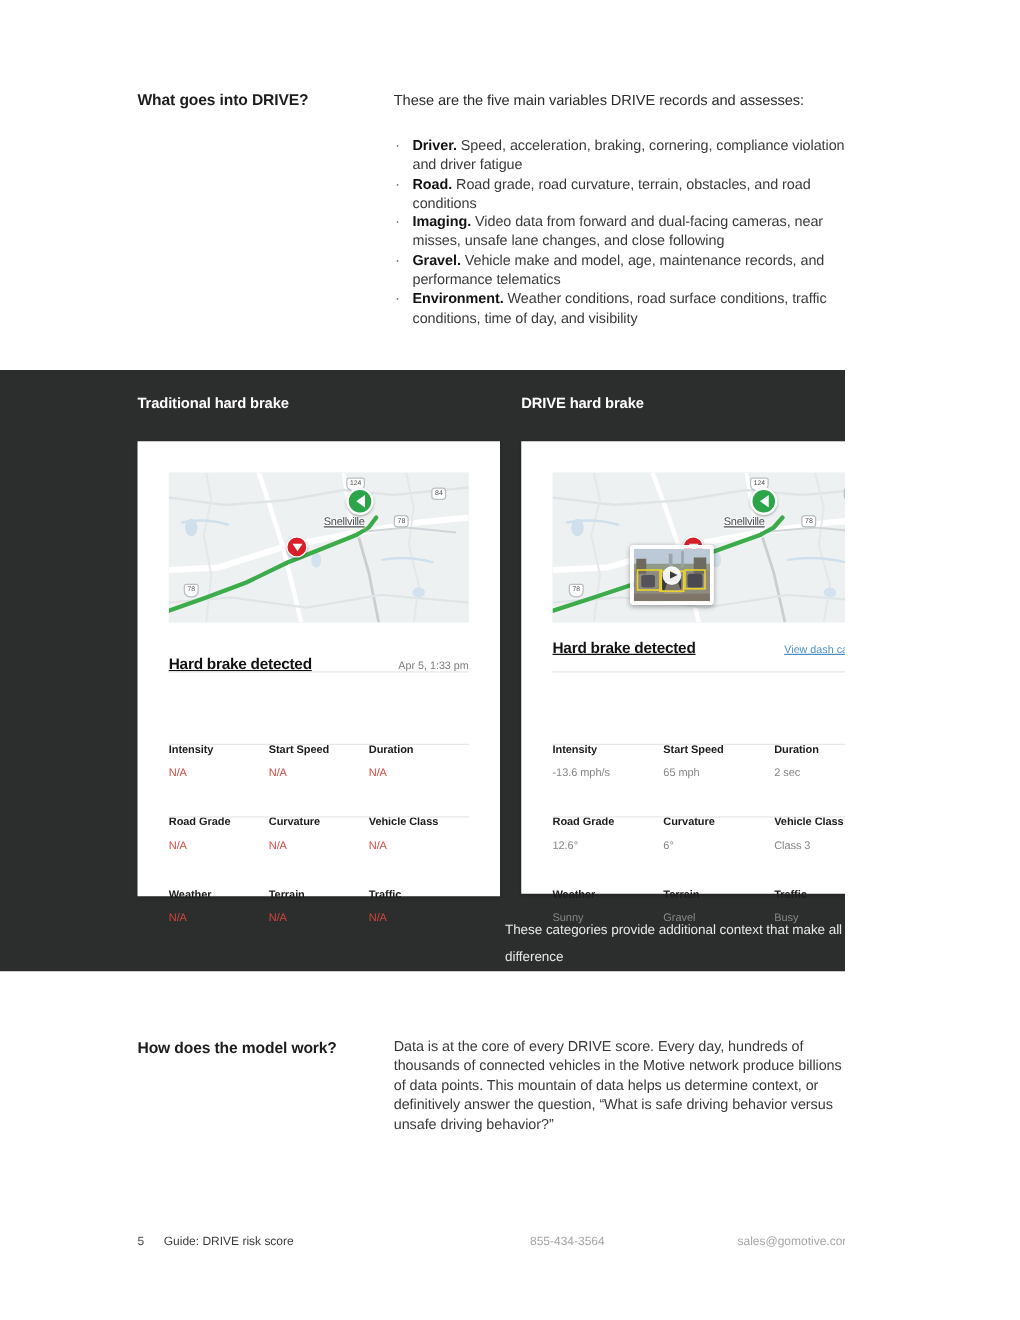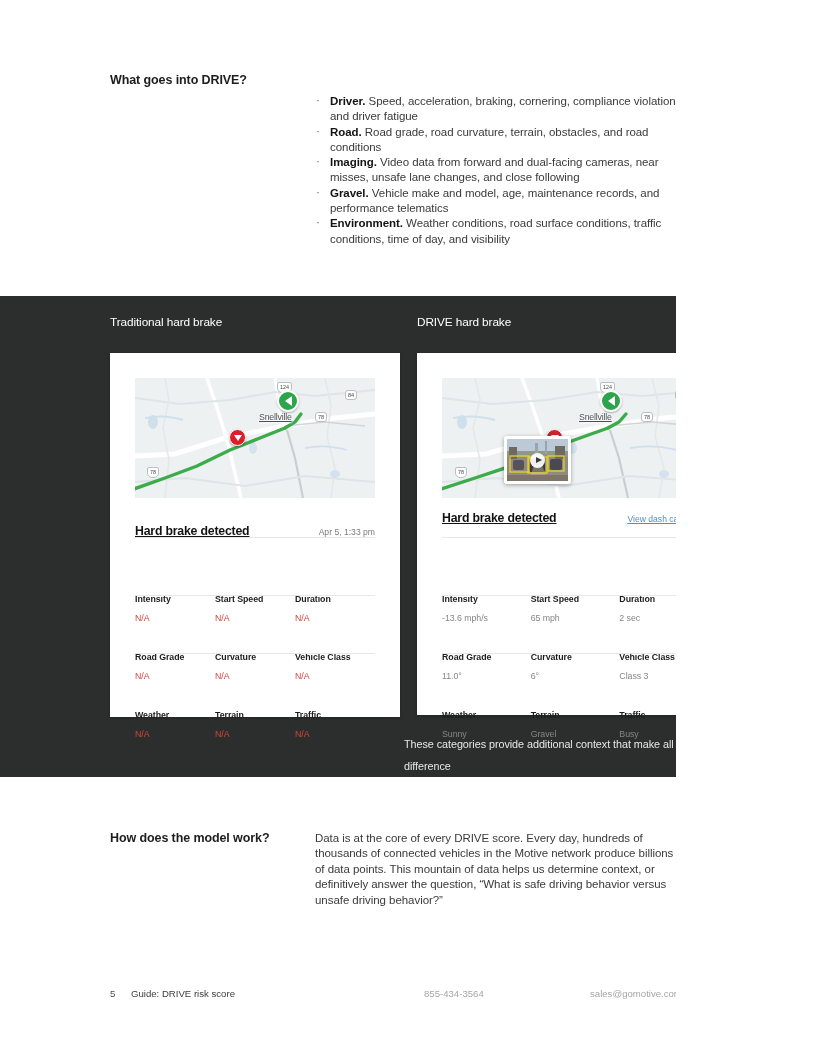--- a/index.html
+++ b/index.html
@@ -24,21 +24,21 @@
   .bullet { position: relative; padding-left: 15px; font-size: 11.5px; color: #3a3a3a;
             line-height: 15.3px; margin-bottom: 0px; letter-spacing: -0.05px; }
   .bullet .dot { position: absolute; left: 1px; top: -1px; color: #6a6a6a; font-size: 12px; }
   .bullet b { color: #131313; font-weight: bold; }
 
   
   .dark-band {
     position: absolute; left: 0; top: 296px; width: 816px; height: 481px;
     background: #2c2e2d;
   }
-  .band-head { position: absolute; font-size: 11.8px; font-weight: normal; color: #ffffff;
+  .band-head { position: absolute; font-size: 11.8px; font-weight: bold; color: #ffffff;
                letter-spacing: -0.1px; }
   .band-head.left  { left: 110px; top: 315px; }
   .band-head.right { left: 417px; top: 315px; }
 
   .card {
     position: absolute; background: #ffffff;
     box-shadow: 0 1px 3px rgba(0,0,0,0.22);
   }
   .card.left  { left: 110px;  top: 353px; width: 290px; height: 364px; }
   .card.right { left: 417px;  top: 353px; width: 290px; height: 362px; }
@@ -148,20 +148,21 @@
   .f-mail  { position: absolute; left: 590px; top: 0; font-size: 9.6px; color: #a6a6a6; }
 </style>
 </head>
 <body>
 
 <div class="page">
 
   <div class="sec-intro">
     <div class="q-title">What goes into DRIVE?</div>
     <div class="intro-body">
+      <div class="intro-lead">These are the five main variables DRIVE records and assesses:</div>
       <div class="bullets">
         <div class="bullet">
           <span class="dot">·</span>
           <b>Driver.</b>
           <span>Speed, acceleration, braking, cornering, compliance violations, and driver fatigue</span>
         </div>
         <div class="bullet">
           <span class="dot">·</span>
           <b>Road.</b>
           <span>Road grade, road curvature, terrain, obstacles, and road conditions</span>
@@ -351,21 +352,21 @@
         <div class="lbl">Duration</div>
         <div class="val real">2 sec</div>
       </div>
     </div>
 
     <div class="divider" style="top:242px;"></div>
 
     <div class="grid" style="top:258px;">
       <div class="cell">
         <div class="lbl">Road Grade</div>
-        <div class="val real">11.0°</div>
+        <div class="val real">12.6°</div>
       </div>
       <div class="cell">
         <div class="lbl">Curvature</div>
         <div class="val real">6°</div>
       </div>
       <div class="cell">
         <div class="lbl">Vehicle Class</div>
         <div class="val real">Class 3</div>
       </div>
     </div>

